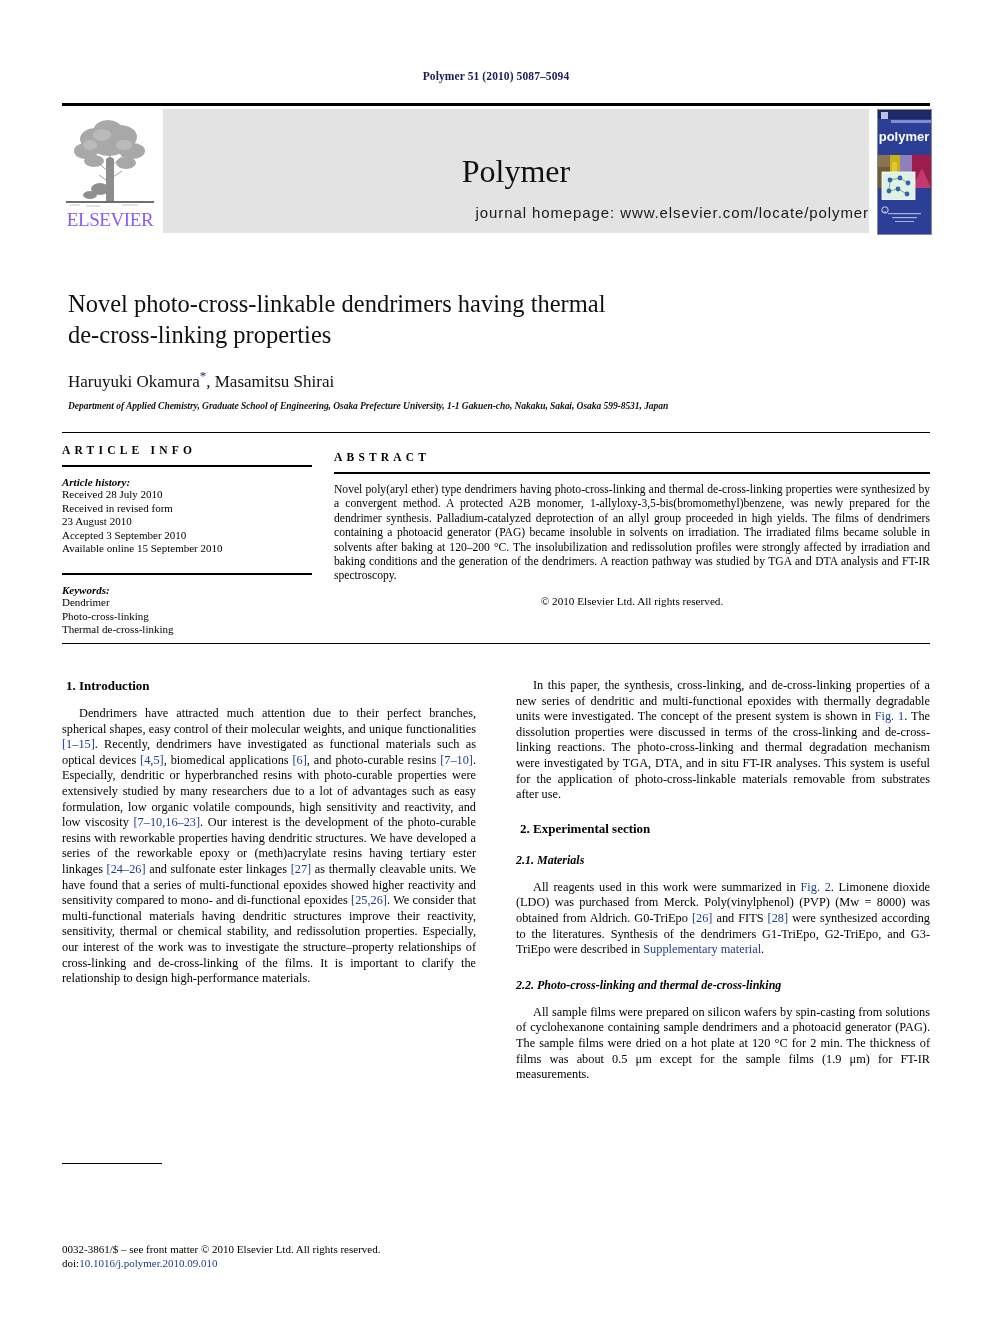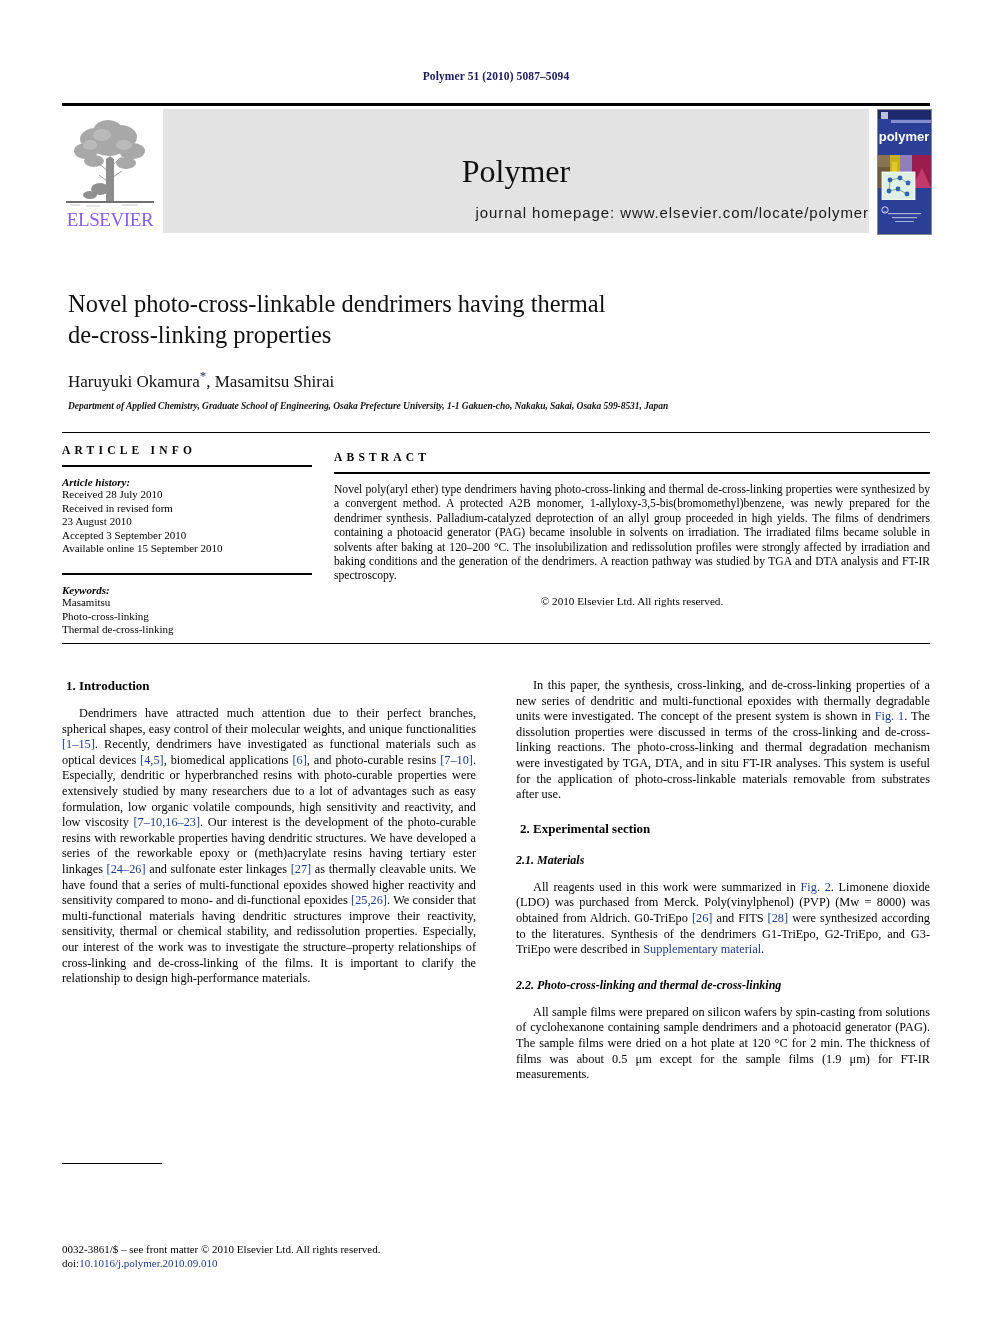--- a/index.html
+++ b/index.html
@@ -434,21 +434,21 @@
       <div class="sec-label">ARTICLE INFO</div>
       <div class="thin-rule"></div>
       <p class="info-head">Article history:</p>
       <p class="info-line">Received 28 July 2010</p>
       <p class="info-line">Received in revised form</p>
       <p class="info-line">23 August 2010</p>
       <p class="info-line">Accepted 3 September 2010</p>
       <p class="info-line">Available online 15 September 2010</p>
       <div class="thin-rule" style="margin-top:17px;"></div>
       <p class="info-head">Keywords:</p>
-      <p class="info-line">Masamitsu</p>
+      <p class="info-line">Dendrimer</p>
       <p class="info-line">Photo-cross-linking</p>
       <p class="info-line">Thermal de-cross-linking</p>
     </div>
 
     <div class="col-abstract">
       <div class="sec-label">ABSTRACT</div>
       <div class="thin-rule"></div>
       <p class="abstract-body">Novel poly(aryl ether) type dendrimers having photo-cross-linking and thermal de-cross-linking properties were synthesized by a convergent method. A protected A2B monomer, 1-allyloxy-3,5-bis(bromomethyl)benzene, was newly prepared for the dendrimer synthesis. Palladium-catalyzed deprotection of an allyl group proceeded in high yields. The films of dendrimers containing a photoacid generator (PAG) became insoluble in solvents on irradiation. The irradiated films became soluble in solvents after baking at 120–200 °C. The insolubilization and redissolution profiles were strongly affected by irradiation and baking conditions and the generation of the dendrimers. A reaction pathway was studied by TGA and DTA analysis and FT-IR spectroscopy.</p>
       <p class="copyright-line">© 2010 Elsevier Ltd. All rights reserved.</p>
     </div>

